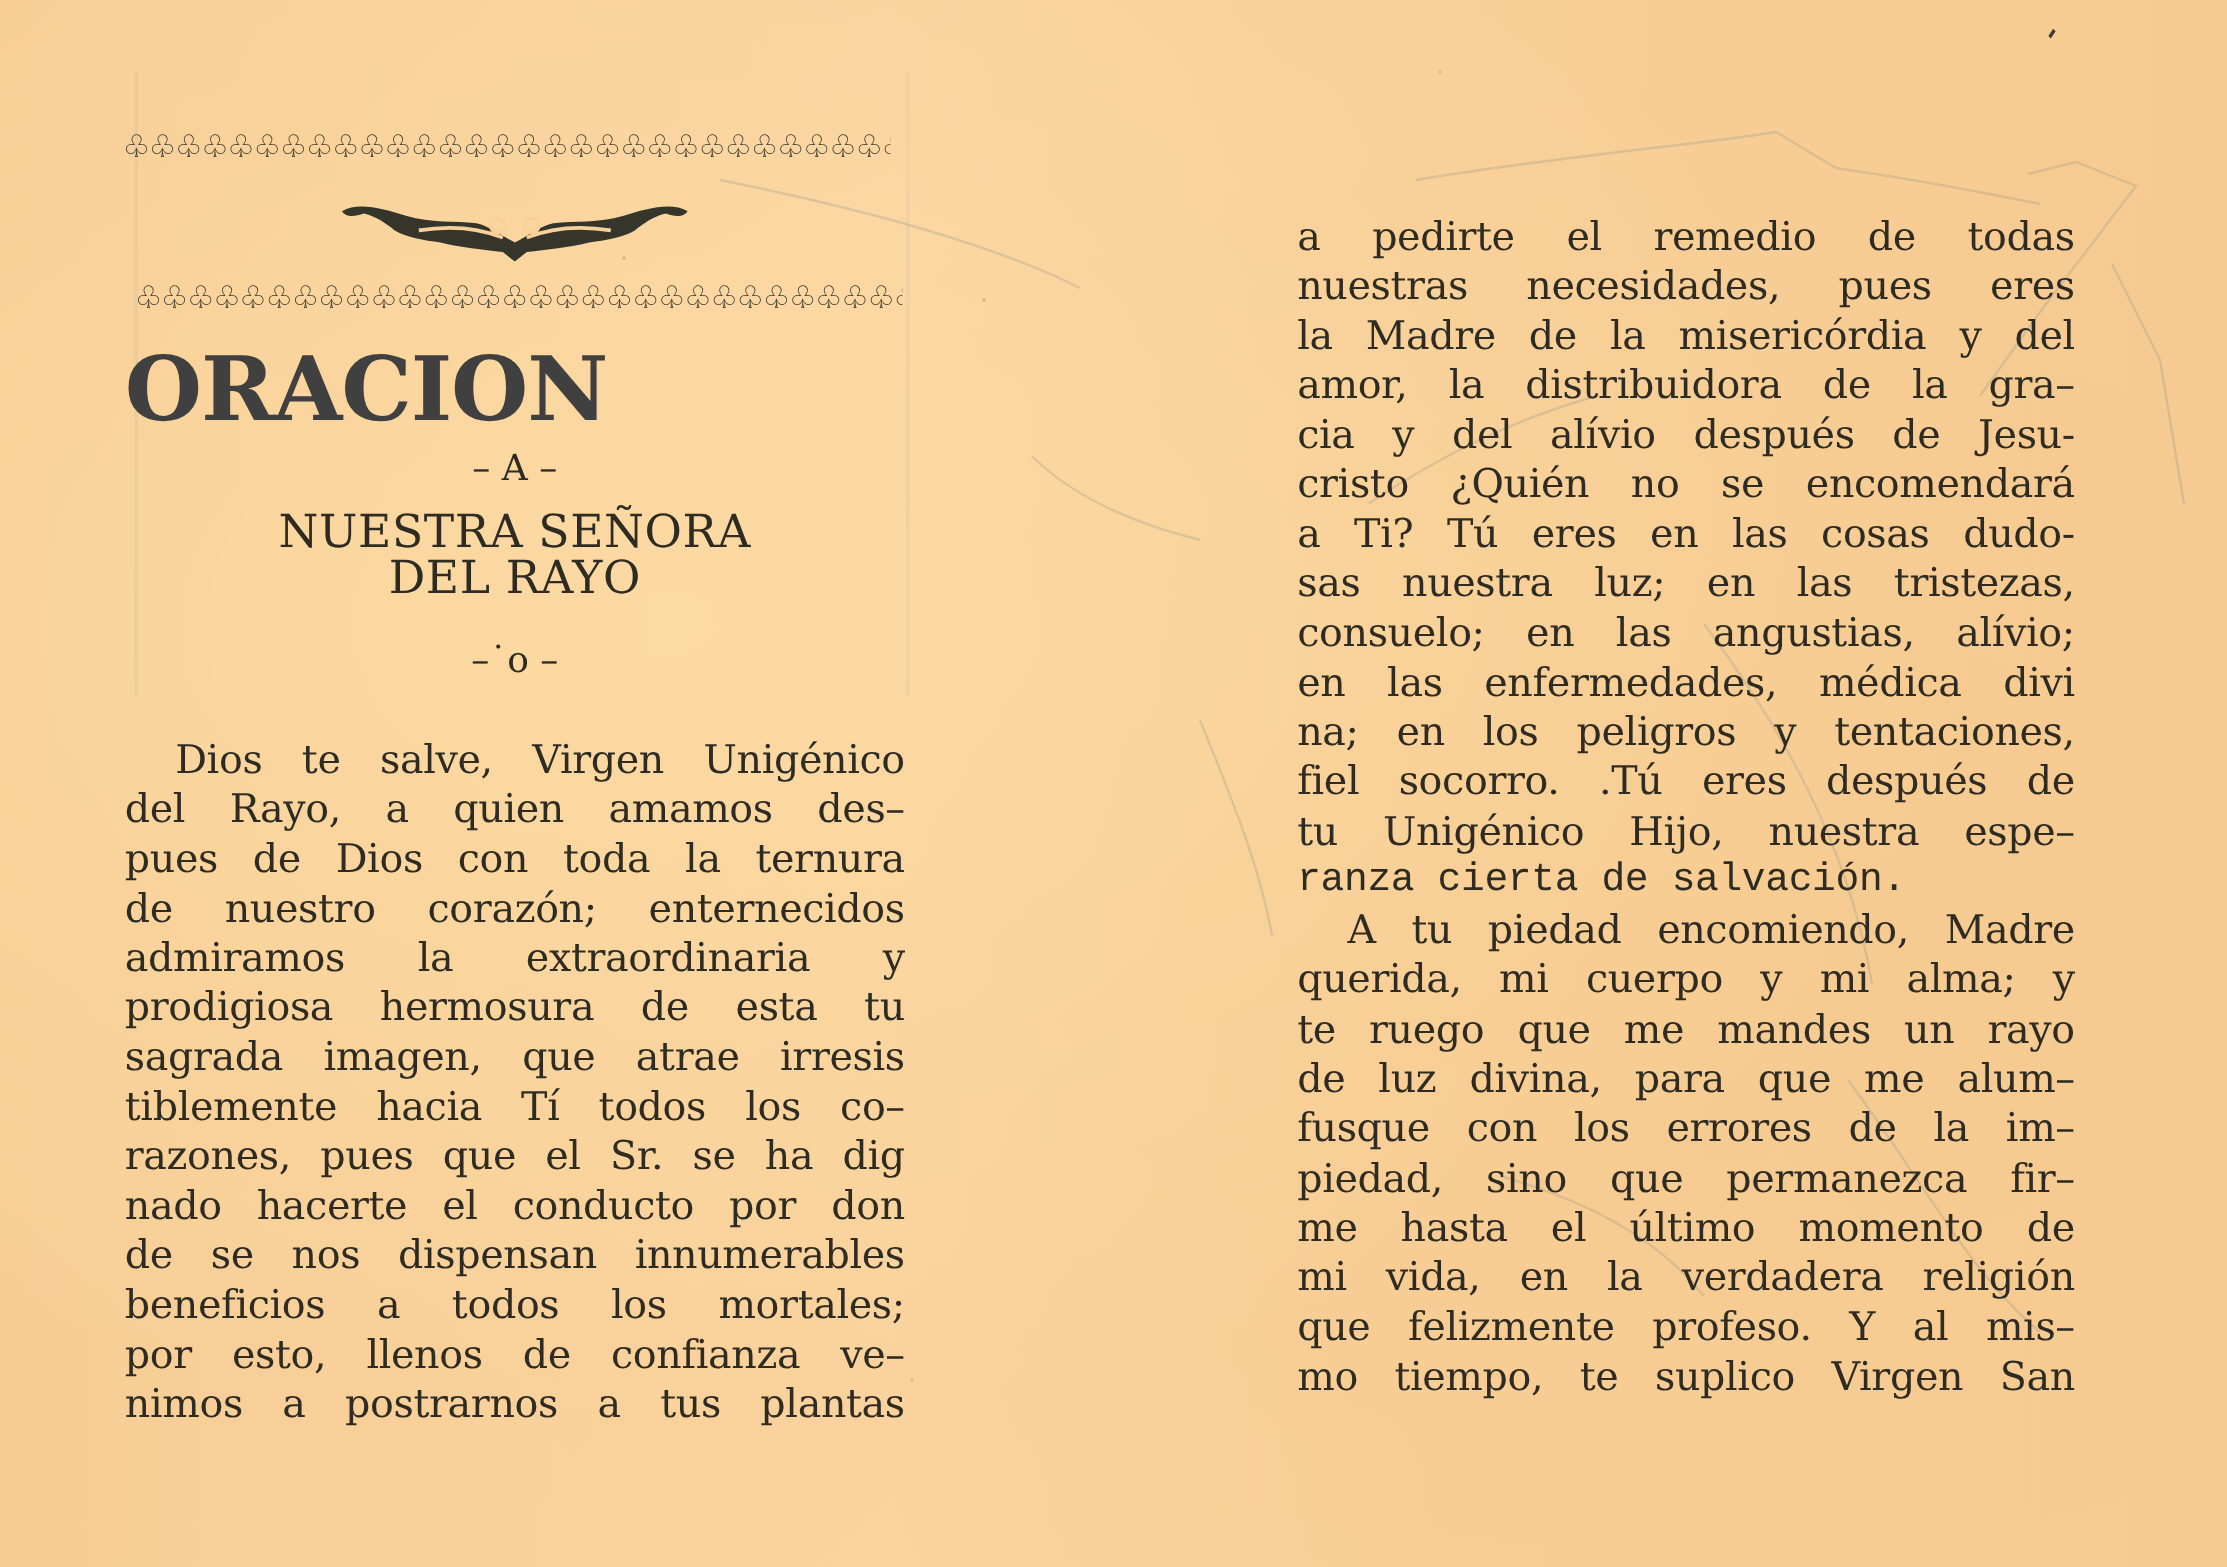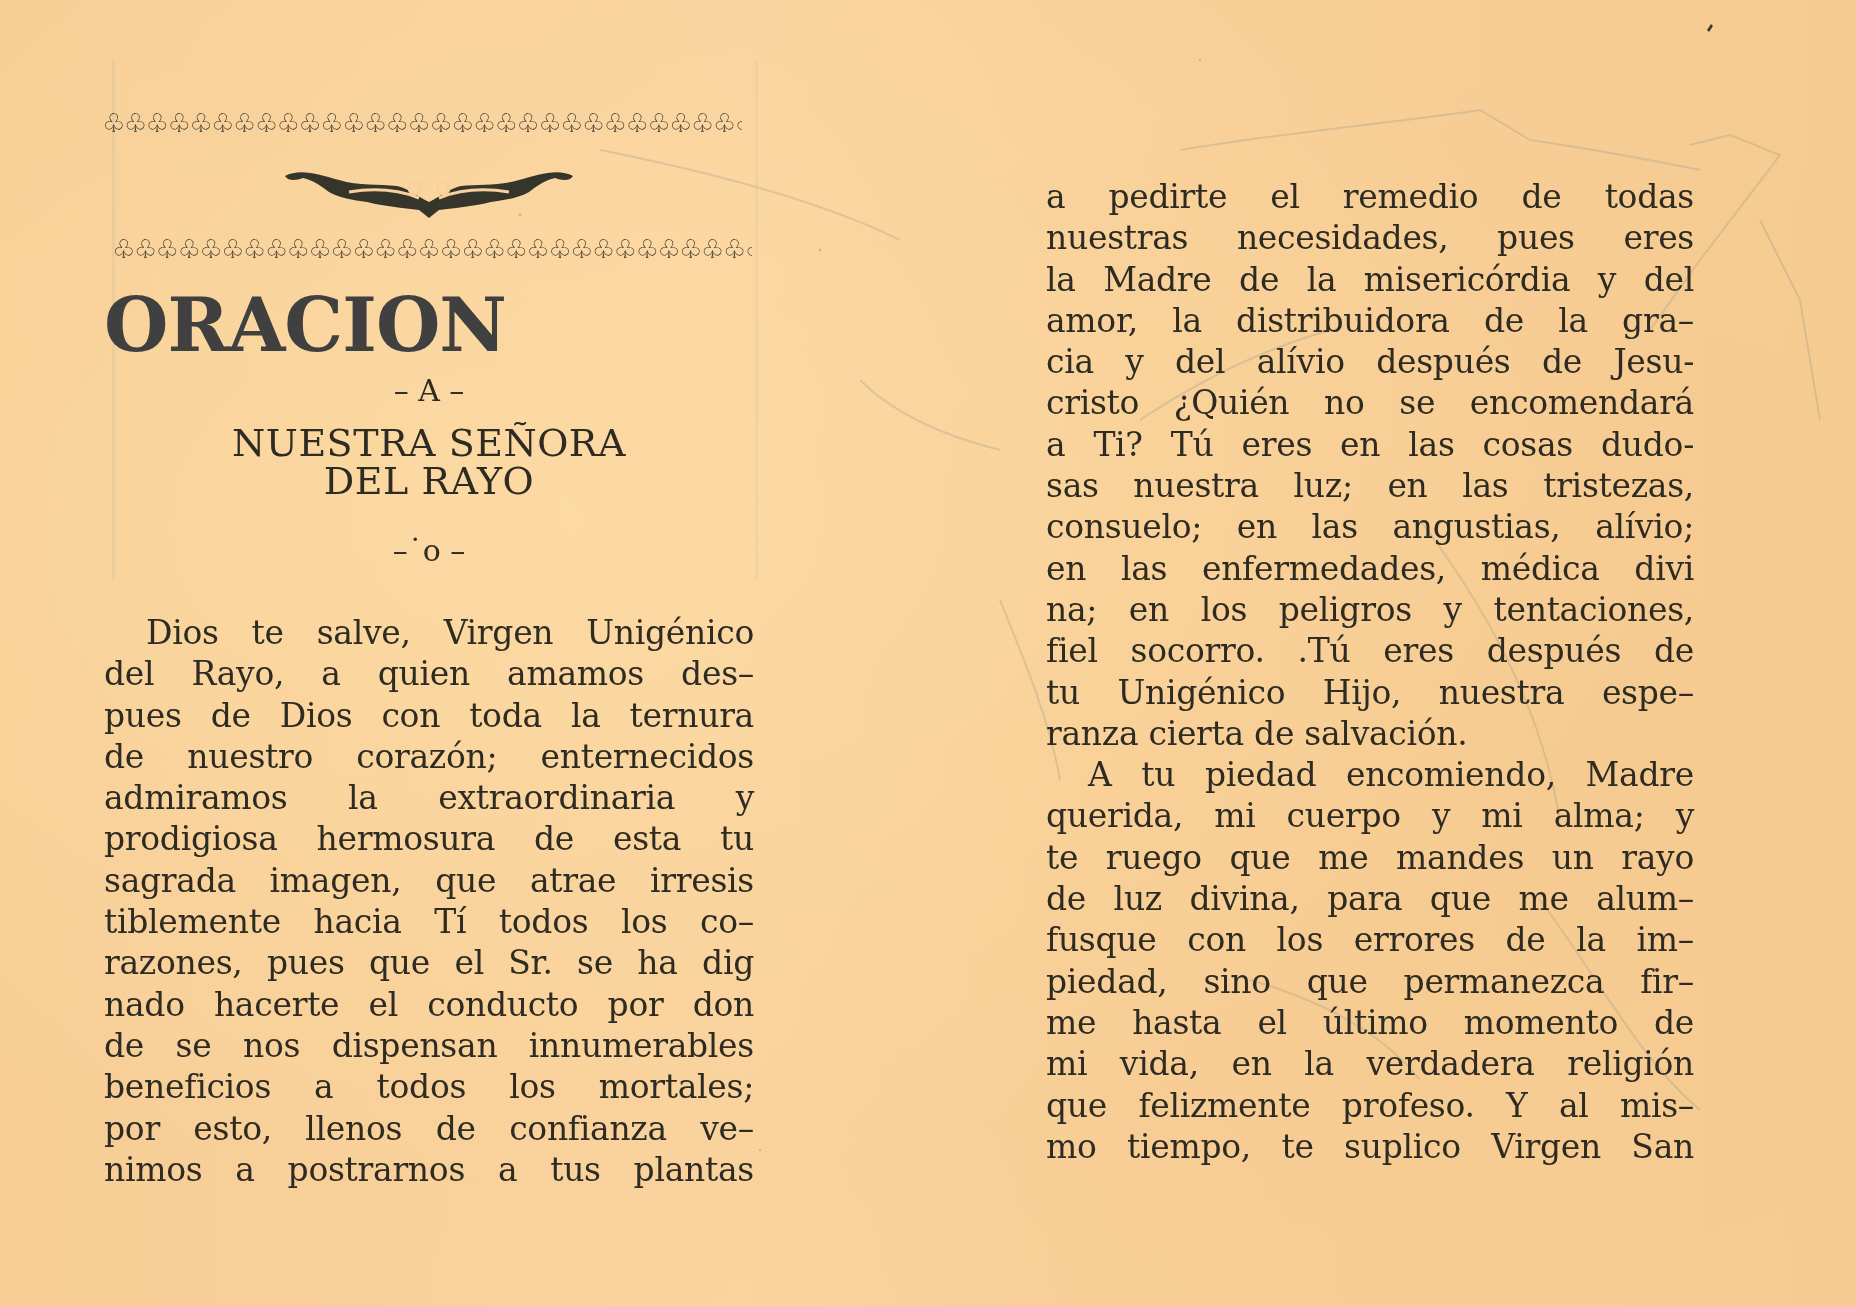--- a/index.html
+++ b/index.html
@@ -107,29 +107,30 @@
       width: 650px;
     }
     .line {
       display: block;
       white-space: nowrap;
       text-align: justify;
       text-align-last: justify;
     }
     .line.last {
       text-align-last: left;
+      font-family: Liberation Mono, monospace;
     }
     .line.indent {
       padding-left: 42px;
     }
 
     
     .col-right {
       position: absolute;
-      left: 1046px;
+      left: 1081px;
       top: 176px;
       width: 648px;
     }
   </style>
 </head>
 <body>
 
 <div class="paper"></div>
 <div class="show-through"></div>
 

